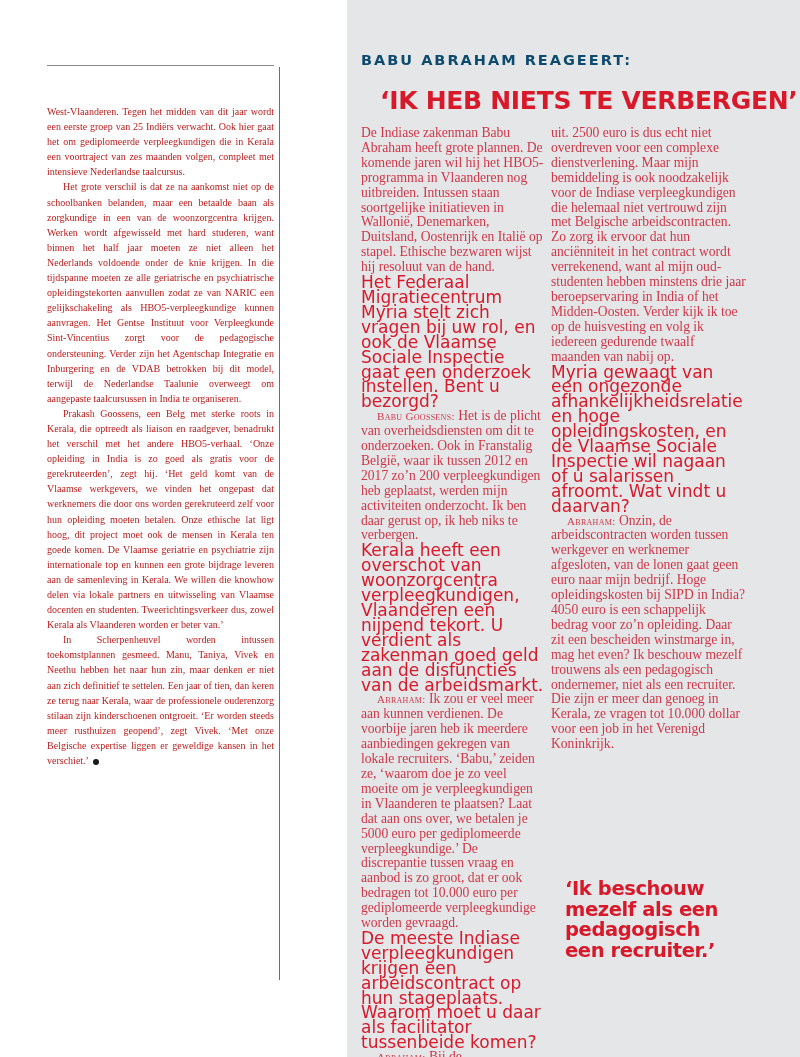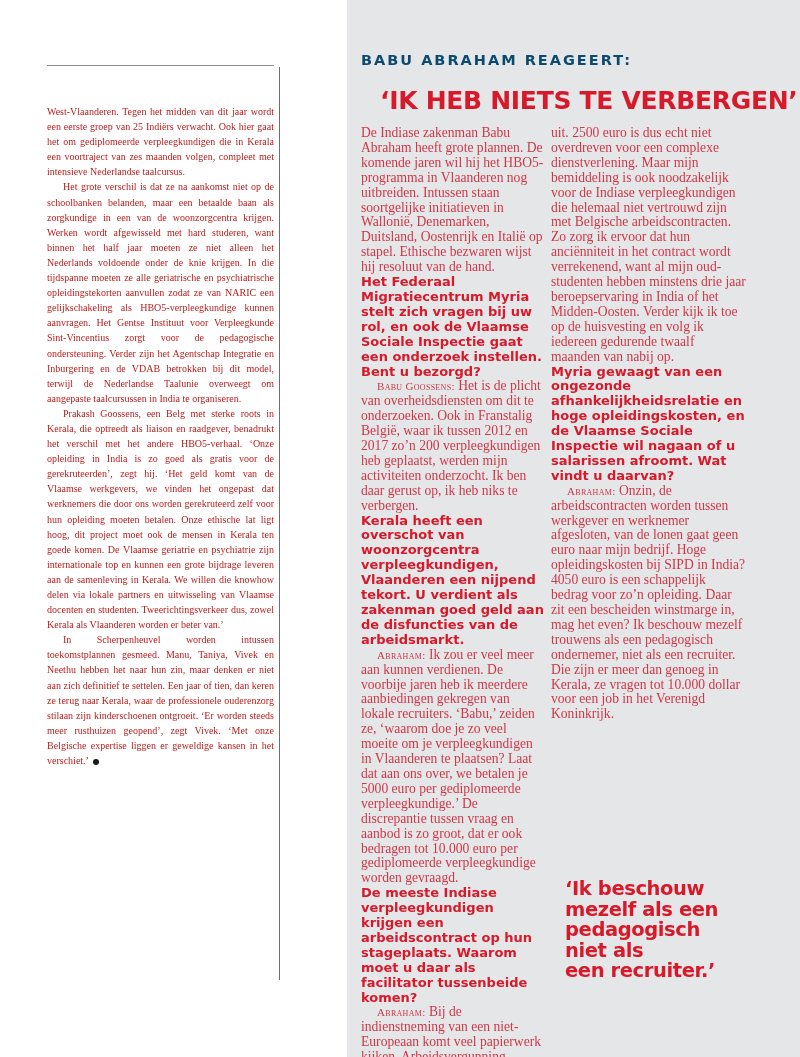--- a/index.html
+++ b/index.html
@@ -46,21 +46,21 @@
   .icol {
     position: absolute; top: 126px;
     font-size: 13.6px; line-height: 14.9px; color: #cf3748;
   }
   .icol.c1 { left: 361px; width: 185px; }
   .icol.c2 { left: 551px; width: 195px; }
   .icol p { margin: 0; }
   .icol p.ans { text-indent: 16px; }
   .icol .q {
     font-family: "DejaVu Sans", "Liberation Sans", sans-serif;
-    font-weight: bold; font-size: 13px; line-height: 14.9px;
+    font-weight: normal; font-size: 17px; line-height: 14.9px;
     color: #d7192a;
   }
   .speaker {
     font-variant: small-caps; font-size: 11px; letter-spacing: 0.3px;
     color: #cf3748;
   }
   .pullquote {
     position: absolute; left: 552px; top: 866px; width: 200px;
     font-family: "DejaVu Sans", "Liberation Sans", sans-serif;
     font-weight: bold; font-size: 19.5px; line-height: 20.5px;
@@ -99,15 +99,14 @@
 <div class="icol c2">
   <p>uit. 2500 euro is dus echt niet overdreven voor een complexe dienstverlening. Maar mijn bemiddeling is ook noodzakelijk voor de Indiase verpleegkundigen die helemaal niet vertrouwd zijn met Belgische arbeidscontracten. Zo zorg ik ervoor dat hun anciënniteit in het contract wordt verrekenend, want al mijn oud-studenten hebben minstens drie jaar beroepservaring in India of het Midden-Oosten. Verder kijk ik toe op de huisvesting en volg ik iedereen gedurende twaalf maanden van nabij op.</p>
   <p class="q">Myria gewaagt van een ongezonde afhankelijkheidsrelatie en hoge opleidingskosten, en de Vlaamse Sociale Inspectie wil nagaan of u salarissen afroomt. Wat vindt u daarvan?</p>
   <p class="ans"><span class="speaker">Abraham:</span> <span>Onzin, de arbeidscontracten worden tussen werkgever en werknemer afgesloten, van de lonen gaat geen euro naar mijn bedrijf. Hoge opleidingskosten bij SIPD in India? 4050 euro is een schappelijk bedrag voor zo’n opleiding. Daar zit een bescheiden winstmarge in, mag het even? Ik beschouw mezelf trouwens als een pedagogisch ondernemer, niet als een recruiter. Die zijn er meer dan genoeg in Kerala, ze vragen tot 10.000 dollar voor een job in het Verenigd Koninkrijk.</span></p>
 </div>
 
 <blockquote class="pullquote" style="margin:13px;">
   <span>‘Ik beschouw</span>
   <span>mezelf als een</span>
   <span>pedagogisch</span>
-  <span>niet als</span>
   <span>een recruiter.’</span>
 </blockquote>
 
 </body></html>

